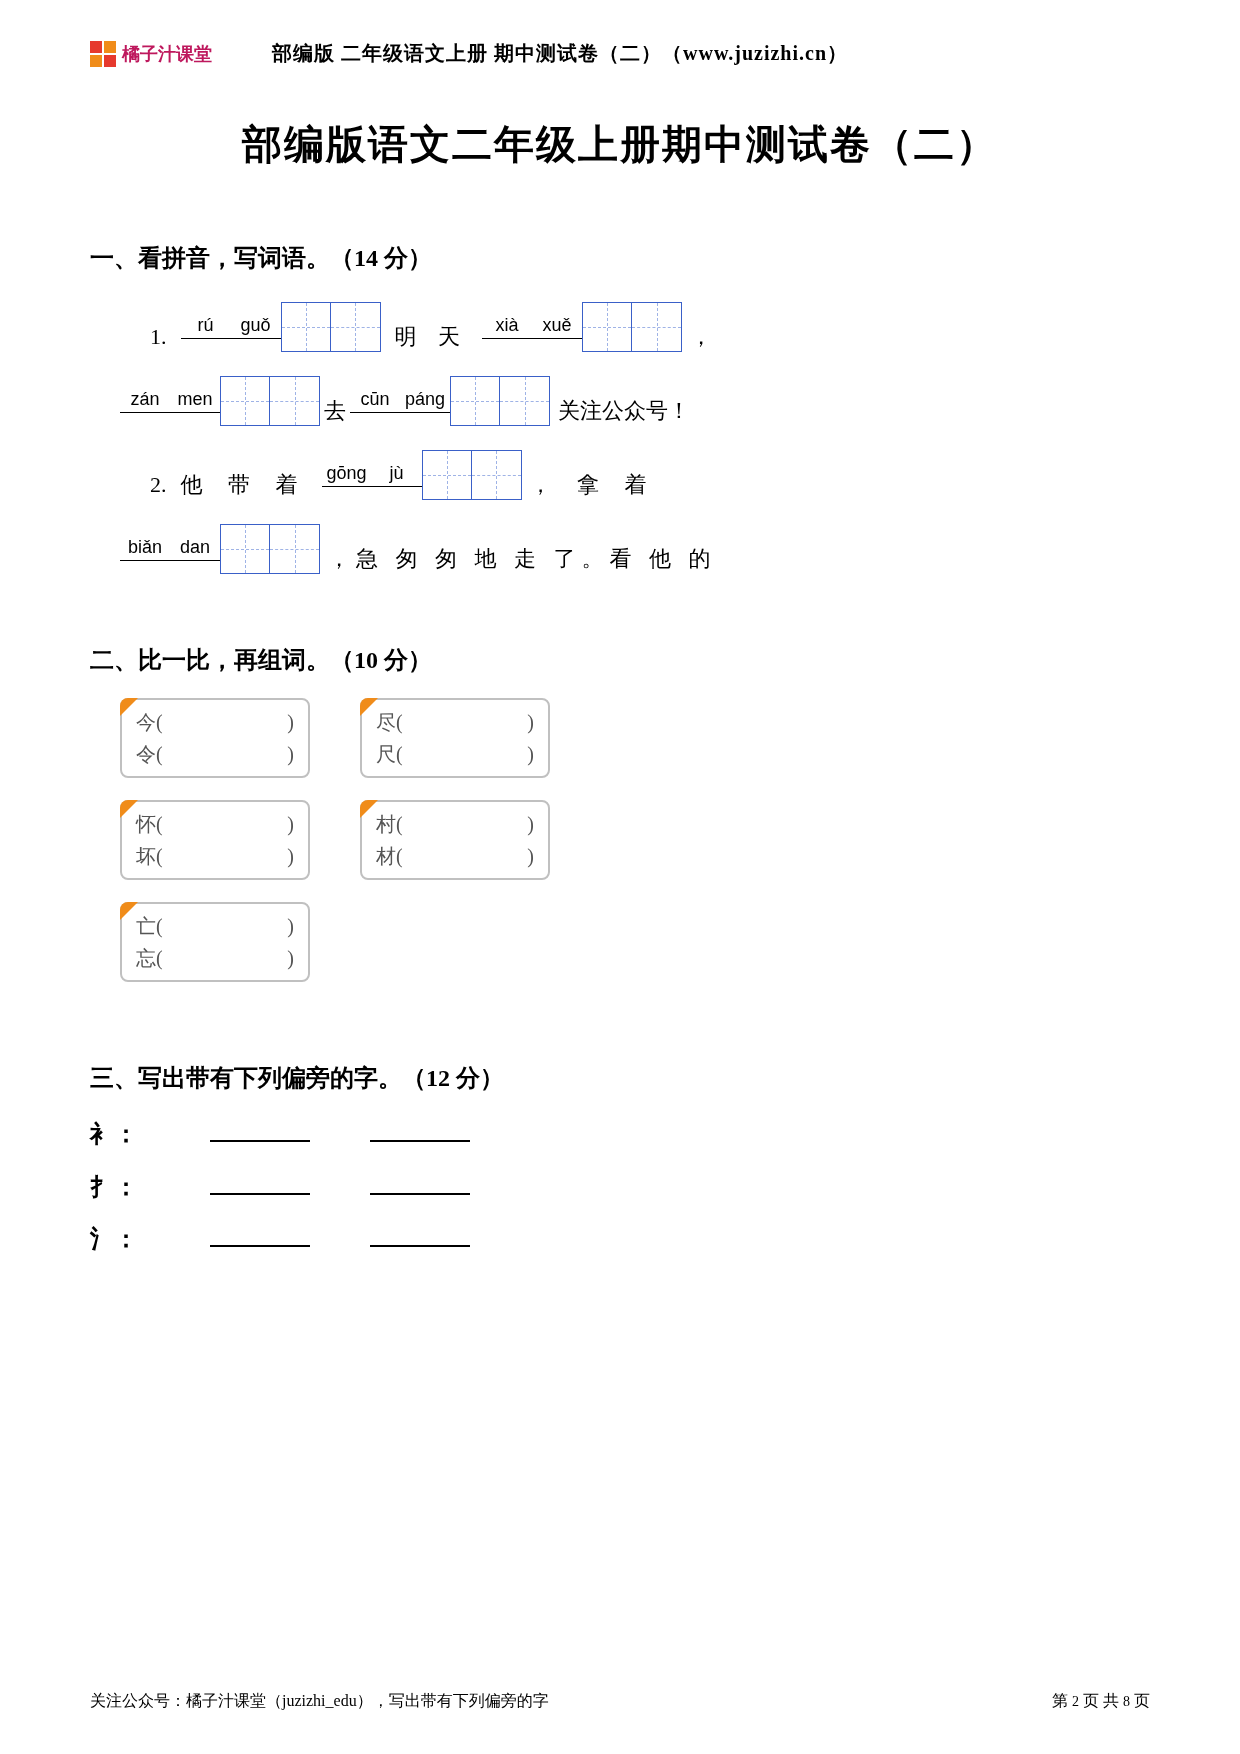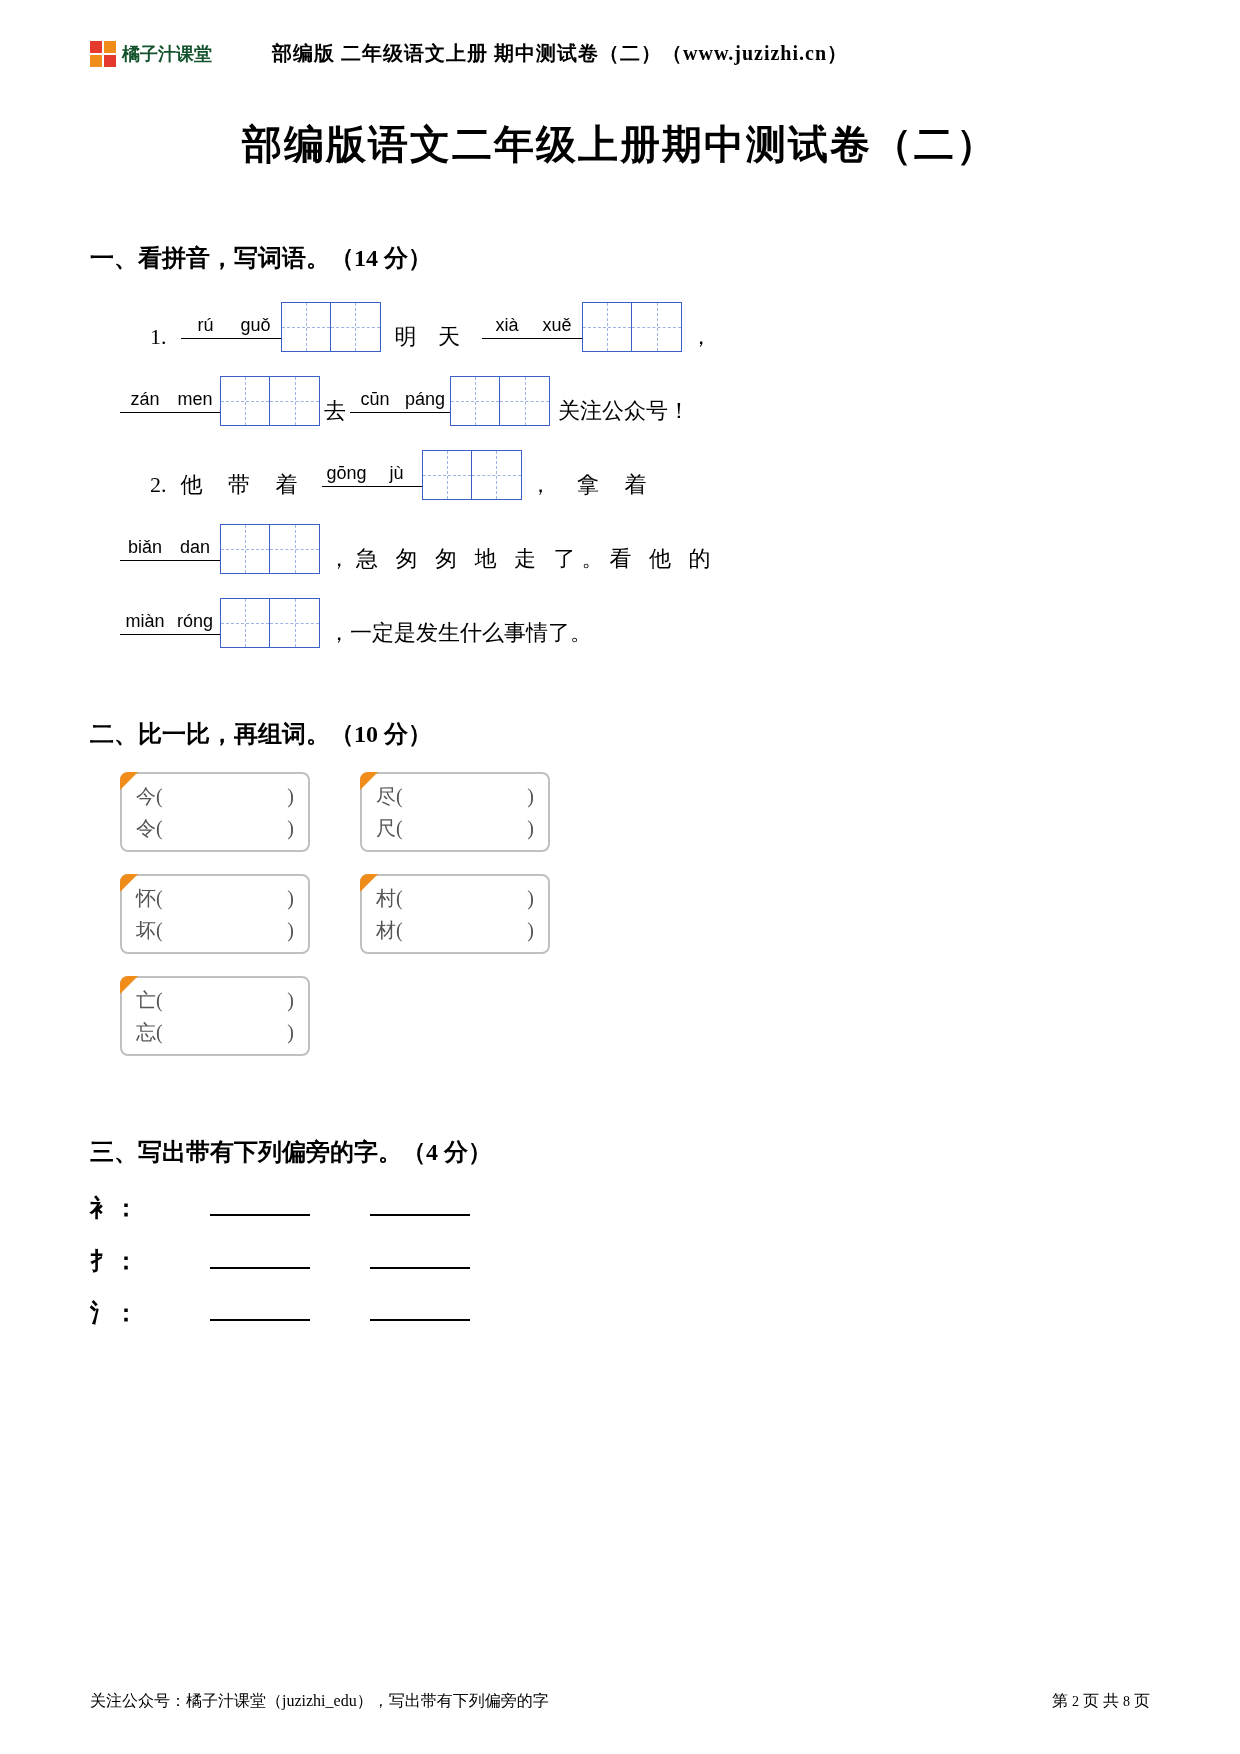--- a/index.html
+++ b/index.html
@@ -34,21 +34,21 @@
     gap: 2px;
     margin-right: 6px;
   }
   .lg-cell { width:12px; height:12px; }
   .lg-red { background:#e6392e; }
   .lg-orange { background:#f08c1a; }
   .logo-text {
     font-family: "Microsoft YaHei", sans-serif;
     font-weight: bold;
     font-size: 18px;
-    color: #14532d;
+    color: #be185d;
   }
   .header-text {
     font-family: "SimSun", serif;
     font-size: 20px;
     font-weight: bold;
     letter-spacing: 1px;
   }
   .title {
     font-size: 40px;
     font-weight: bold;
@@ -292,33 +292,20 @@
           <div class="pinyin-cell">dan</div>
         </div>
         <div class="box-row">
           <div class="tianzi"></div>
           <div class="tianzi"></div>
         </div>
       </div>
       <span class="tail-text" style="letter-spacing:6px;">，急 匆 匆 地 走 了。看 他 的</span>
     </div>
 
-    <div class="q1-line" style="margin-left:-30px;">
-      <div class="pinyin-block">
-        <div class="pinyin-row">
-          <div class="pinyin-cell">miàn</div>
-          <div class="pinyin-cell">róng</div>
-        </div>
-        <div class="box-row">
-          <div class="tianzi"></div>
-          <div class="tianzi"></div>
-        </div>
-      </div>
-      <span class="tail-text" style="letter-spacing:0;">，一定是发生什么事情了。</span>
-    </div>
 
   </div>
 
   <div class="section-head" style="margin-top:70px;">二、比一比，再组词。（10 分）</div>
   <div class="q2-grid">
     <div class="q2-col">
       <div class="q2-pair">
         <div class="row">
             <span>今(</span>
             <span>)</span>
@@ -366,21 +353,21 @@
             <span>)</span>
           </div>
         <div class="row">
             <span>材(</span>
             <span>)</span>
           </div>
       </div>
     </div>
   </div>
 
-  <div class="section-head" style="margin-top:80px;">三、写出带有下列偏旁的字。（4 分）</div>
+  <div class="section-head" style="margin-top:80px;">三、写出带有下列偏旁的字。（12 分）</div>
   <div class="q3">
     <div class="q3-row">
       <span class="q3-label">衤：</span>
       <span class="blank"></span>
       <span class="blank"></span>
     </div>
     <div class="q3-row">
       <span class="q3-label">扌：</span>
       <span class="blank"></span>
       <span class="blank"></span>

